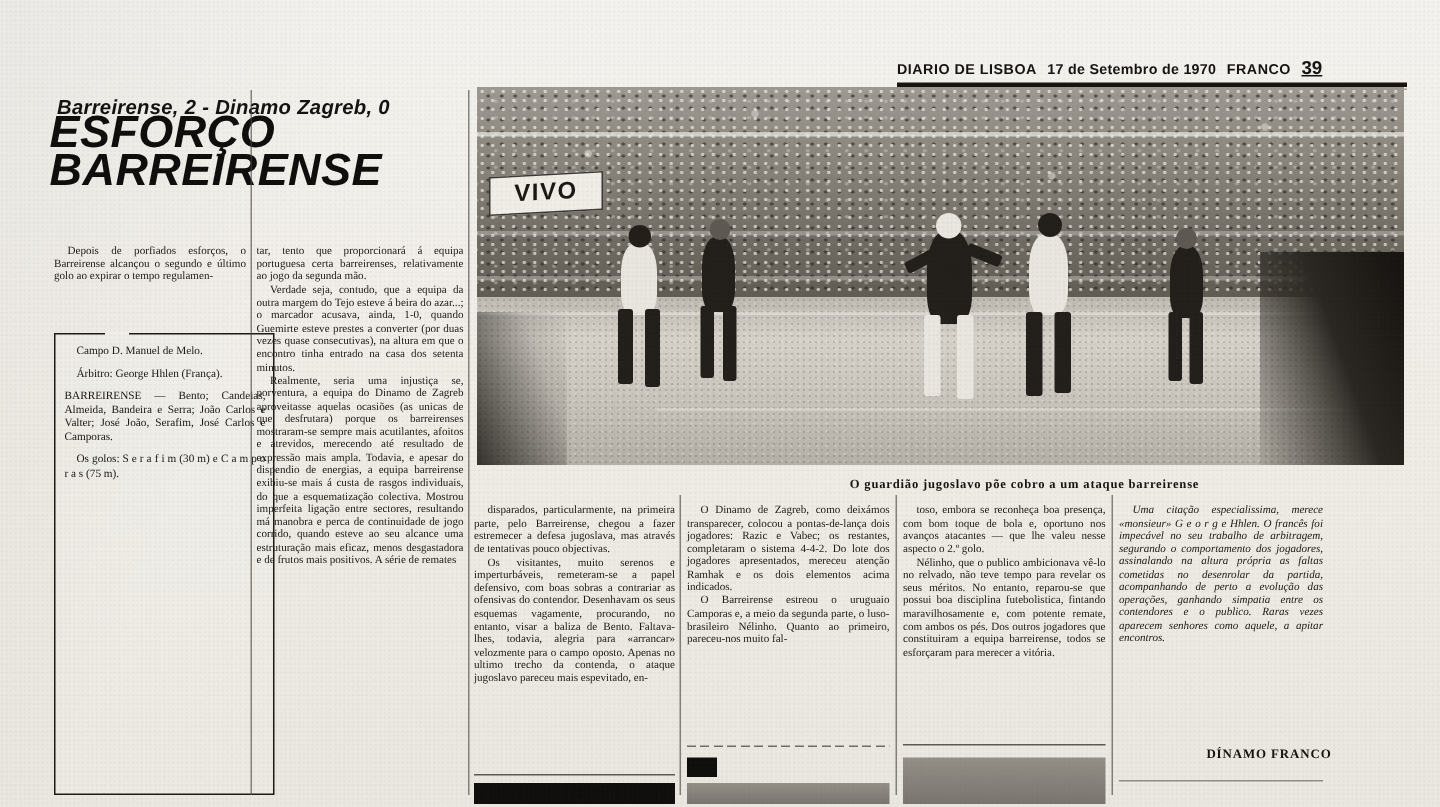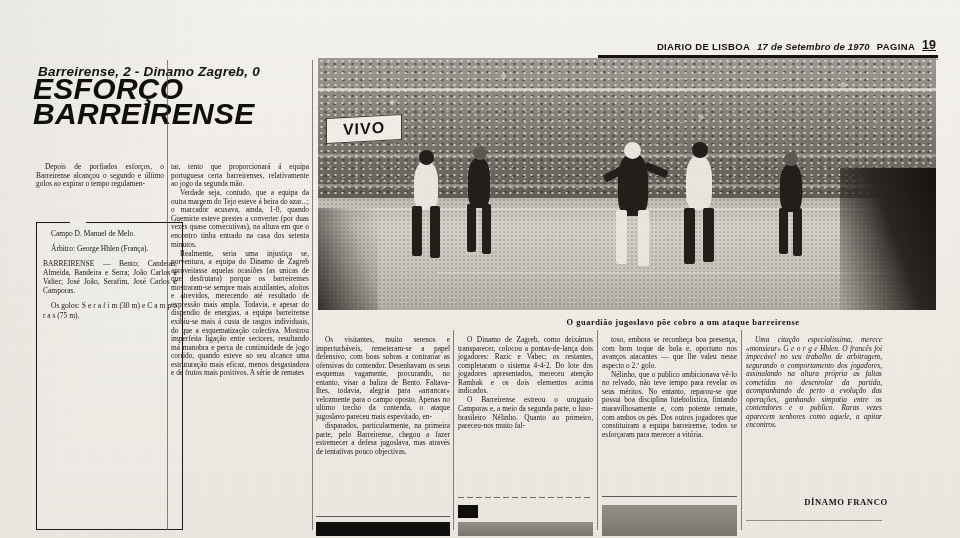--- a/index.html
+++ b/index.html
@@ -31,24 +31,23 @@
 
   
   .masthead {
     position: absolute;
     left: 598px; top: 38px;
     width: 338px;
     display: flex; align-items: flex-end; gap: 7px;
     font-family: "Liberation Sans", sans-serif;
     color: #15120f;
     white-space: nowrap;
-    justify-content: flex-end;
   }
   .mh-paper { font-size: 9.5px; font-weight: bold; letter-spacing: .35px; }
-  .mh-date  { font-size: 9.5px; font-weight: bold; font-style: italic; letter-spacing: .2px; }
+  .mh-date  { font-size: 9.5px; font-weight: bold; letter-spacing: .2px; }
   .mh-page  { font-size: 9.5px; font-weight: bold; letter-spacing: .35px; }
   .mh-num   { font-size: 12.5px; font-weight: bold; text-decoration: underline; }
   .mh-rule {
     position: absolute; left: 598px; top: 55px; width: 340px; height: 2.5px;
     background: #17140f;
   }
   .mh-rule2 {
     position: absolute; left: 598px; top: 58.5px; width: 340px; height: 1px;
     background: #6e675f; opacity: .55;
   }
@@ -222,33 +221,33 @@
   }
 </style>
 </head>
 <body>
 
 <div class="page">
 
   <div class="masthead">
     <span class="mh-paper">DIARIO DE LISBOA</span>
     <span class="mh-date">17 de Setembro de 1970</span>
-    <span class="mh-page">PAGINA</span>
-    <span class="mh-num">19</span>
+    <span class="mh-page">FRANCO</span>
+    <span class="mh-num">39</span>
   </div>
   <div class="mh-rule"></div>
   <div class="mh-rule2"></div>
 
   <div class="kicker">Barreirense, 2 - Dinamo Zagreb, 0</div>
   <div class="head">
     <span class="head-l2">ESFORÇO BARREIRENSE</span>
   </div>
 
   <div class="col" style="left:36px; top:163px; width:128px;">
-    <p class="lead">Depois de porfiados esforços, o Barreirense alcançou o segundo e último golos ao expirar o tempo regulamen-</p>
+    <p class="lead">Depois de porfiados esforços, o Barreirense alcançou o segundo e último golo ao expirar o tempo regulamen-</p>
   </div>
 
   <div class="lineup">
     <p>Campo D. Manuel de Melo.</p>
     <p>Árbitro: George Hhlen (França).</p>
     <p class="flush">BARREIRENSE — Bento; Candeias, Almeida, Bandeira e Serra; João Carlos e Valter; José João, Serafim, José Carlos e Camporas.</p>
     <p>Os golos: S e r a f i m (30 m) e C a m p o r a s (75 m).</p>
   </div>
   <div class="lineup-top-gap"></div>
 
@@ -305,22 +304,22 @@
   </div>
 
   <div class="caption">O guardião jugoslavo põe cobro a um ataque barreirense</div>
 
   <div class="col" id="c1" style="left:171px; top:163px; width:138px;">
       <p class="noind">tar, tento que proporcionará á equipa portuguesa certa barreirenses, relativamente ao jogo da segunda mão.</p>
       <p>Verdade seja, contudo, que a equipa da outra margem do Tejo esteve á beira do azar...; o marcador acusava, ainda, 1-0, quando Guemirte esteve prestes a converter (por duas vezes quase consecutivas), na altura em que o encontro tinha entrado na casa dos setenta minutos.</p>
       <p>Realmente, seria uma injustiça se, porventura, a equipa do Dinamo de Zagreb aproveitasse aquelas ocasiões (as unicas de que desfrutara) porque os barreirenses mostraram-se sempre mais acutilantes, afoitos e atrevidos, merecendo até resultado de expressão mais ampla. Todavia, e apesar do dispendio de energias, a equipa barreirense exibiu-se mais á custa de rasgos individuais, do que a esquematização colectiva. Mostrou imperfeita ligação entre sectores, resultando má manobra e perca de continuidade de jogo corrido, quando esteve ao seu alcance uma estruturação mais eficaz, menos desgastadora e de frutos mais positivos. A série de remates</p>
     </div>
   <div class="col" id="c2" style="left:316px; top:336px; width:134px;">
+      <p>disparados, particularmente, na primeira parte, pelo Barreirense, chegou a fazer estremecer a defesa jugoslava, mas através de tentativas pouco objectivas.</p>
       <p>Os visitantes, muito serenos e imperturbáveis, remeteram-se a papel defensivo, com boas sobras a contrariar as ofensivas do contendor. Desenhavam os seus esquemas vagamente, procurando, no entanto, visar a baliza de Bento. Faltava-lhes, todavia, alegria para «arrancar» velozmente para o campo oposto. Apenas no ultimo trecho da contenda, o ataque jugoslavo pareceu mais espevitado, en-</p>
-      <p>disparados, particularmente, na primeira parte, pelo Barreirense, chegou a fazer estremecer a defesa jugoslava, mas através de tentativas pouco objectivas.</p>
     </div>
   <div class="col" id="c3" style="left:458px; top:336px; width:135px;">
       <p>O Dinamo de Zagreb, como deixámos transparecer, colocou a pontas-de-lança dois jogadores: Razic e Vabec; os restantes, completaram o sistema 4-4-2. Do lote dos jogadores apresentados, mereceu atenção Ramhak e os dois elementos acima indicados.</p>
       <p>O Barreirense estreou o uruguaio Camporas e, a meio da segunda parte, o luso-brasileiro Nélinho. Quanto ao primeiro, pareceu-nos muito fal-</p>
     </div>
   <div class="col" id="c4" style="left:602px; top:336px; width:135px;">
       <p>toso, embora se reconheça boa presença, com bom toque de bola e, oportuno nos avanços atacantes — que lhe valeu nesse aspecto o 2.º golo.</p>
       <p>Nélinho, que o publico ambicionava vê-lo no relvado, não teve tempo para revelar os seus méritos. No entanto, reparou-se que possui boa disciplina futebolistica, fintando maravilhosamente e, com potente remate, com ambos os pés. Dos outros jogadores que constituiram a equipa barreirense, todos se esforçaram para merecer a vitória.</p>
     </div>
   <div class="col" id="c5" style="left:746px; top:336px; width:136px;font-style:italic;">

